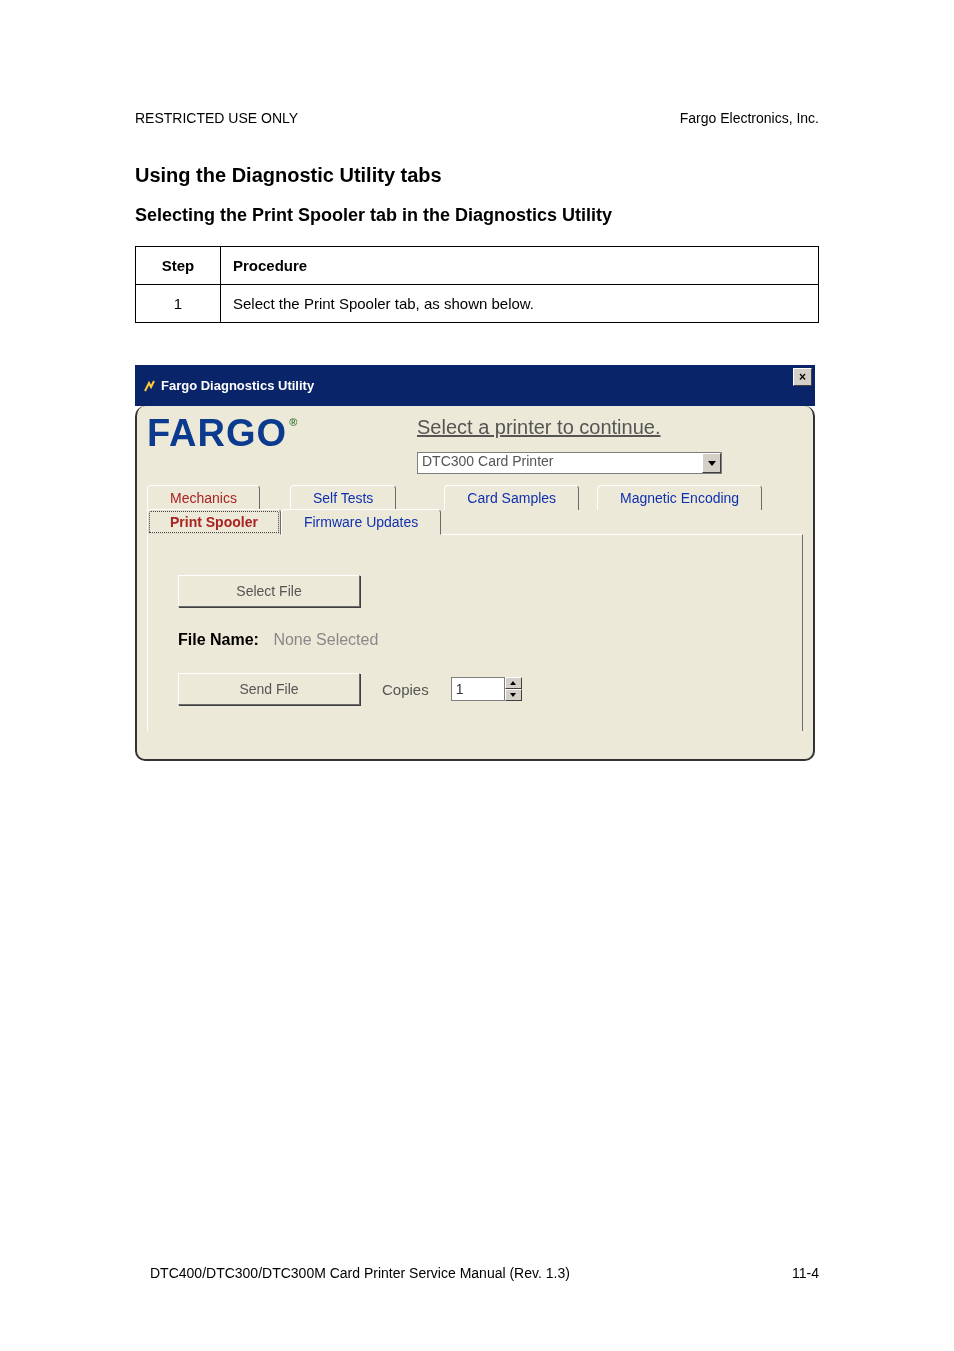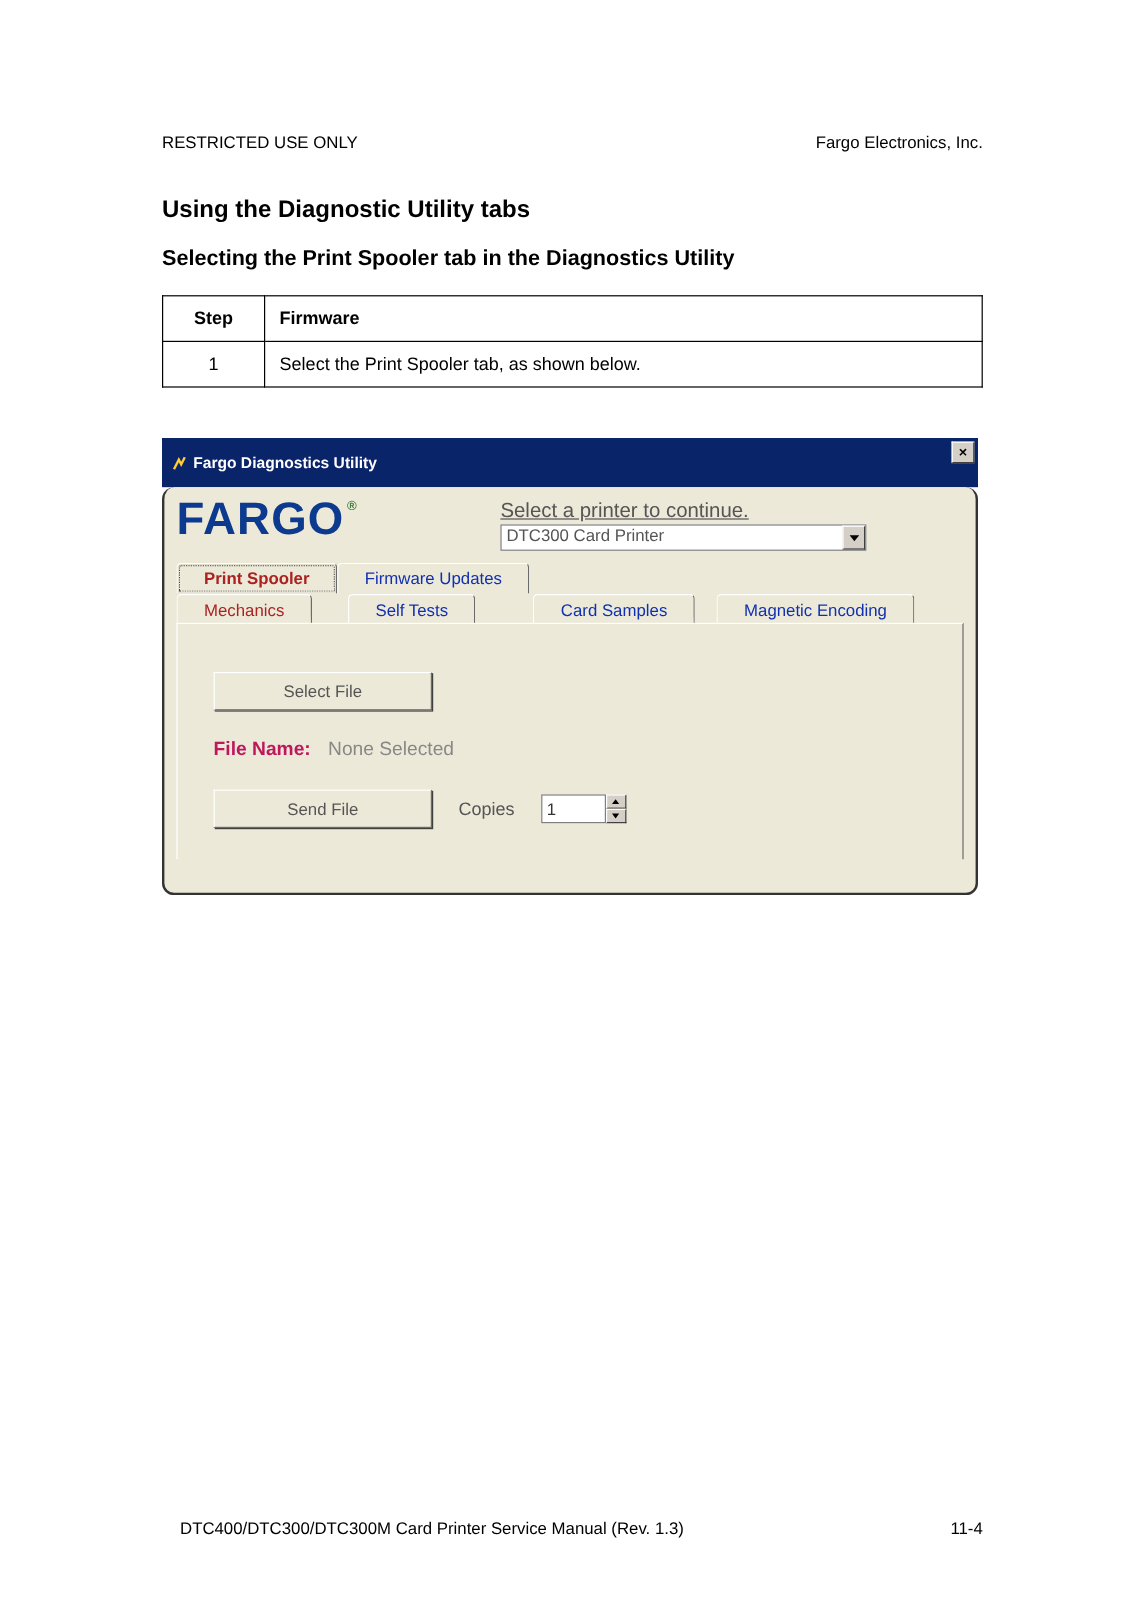--- a/index.html
+++ b/index.html
@@ -125,24 +125,24 @@
     position: relative;
     top: -20px;
     left: 2px;
     color:#3a7c3a;
   }
   .printer-select-area {
     flex: 1;
     padding-top: 2px;
   }
   .select-label {
-    font-size: 17px;
+    font-size: 20px;
     color:#555;
     text-decoration: underline;
-    margin-bottom: 1px;
+    margin-bottom: 13px;
     display:block;
   }
   .combo {
     width: 305px;
     height: 22px;
     background: #ffffff;
     border: 1px solid #7f7f7f;
     display: flex;
     align-items: flex-start;
     justify-content: space-between;
@@ -229,21 +229,21 @@
     border-bottom-color:#6b6b6b;
     box-shadow: 1px 1px 0 #404040;
     padding: 0 10px;
   }
   .file-row {
     margin-top: 24px;
     font-size:16px;
   }
   .file-row .lbl {
     font-weight:bold;
-    color:#be185d;
+    color:#000000;
   }
   .file-row .val {
     color:#888;
     margin-left: 10px;
   }
   .send-row {
     margin-top:24px;
     display:flex;
     align-items:center;
     gap:22px;
@@ -311,21 +311,21 @@
     <span>Fargo Electronics, Inc.</span>
   </div>
 
   <h1 class="section-title">Using the Diagnostic Utility tabs</h1>
   <h2 class="sub-title">Selecting the Print Spooler tab in the Diagnostics Utility</h2>
 
   <table class="proc-table">
     <tbody>
         <tr>
       <th class="step-col">Step</th>
-      <th>Firmware</th>
+      <th>Procedure</th>
     </tr>
     <tr>
       <td class="step-col">1</td>
       <td>Select the Print Spooler tab, as shown below.</td>
     </tr>
   </tbody>
     </table>
 
   <div class="screenshot">
     <div class="titlebar">
@@ -352,29 +352,29 @@
           <div class="combo">
             <span class="combo-text">DTC300 Card Printer</span>
             <div class="combo-btn">
               <div class="tri-down"></div>
             </div>
           </div>
         </div>
       </div>
 
       <div class="tabstrip">
-        <div class="tabrow" style="margin-top:-1px;">
-          <div class="tab front tab-red tab-selected tab-dotted" style="font-weight:bold;">Print Spooler</div>
-          <div class="tab front tab-blue">Firmware Updates</div>
-        </div>
         <div class="tabrow">
           <div class="tab back tab-red">Mechanics</div>
           <div class="tab back tab-blue" style="margin-left:30px;">Self Tests</div>
           <div class="tab back tab-blue" style="margin-left:48px;">Card Samples</div>
           <div class="tab back tab-blue" style="margin-left:18px;">Magnetic Encoding</div>
+        </div>
+        <div class="tabrow" style="margin-top:-1px;">
+          <div class="tab front tab-red tab-selected tab-dotted" style="font-weight:bold;">Print Spooler</div>
+          <div class="tab front tab-blue">Firmware Updates</div>
         </div>
 
         <div class="tab-pane">
           <div>
             <span class="wbutton">Select File</span>
           </div>
           <div class="file-row">
             <span class="lbl">File Name:</span>
             <span class="val">None Selected</span>
           </div>

